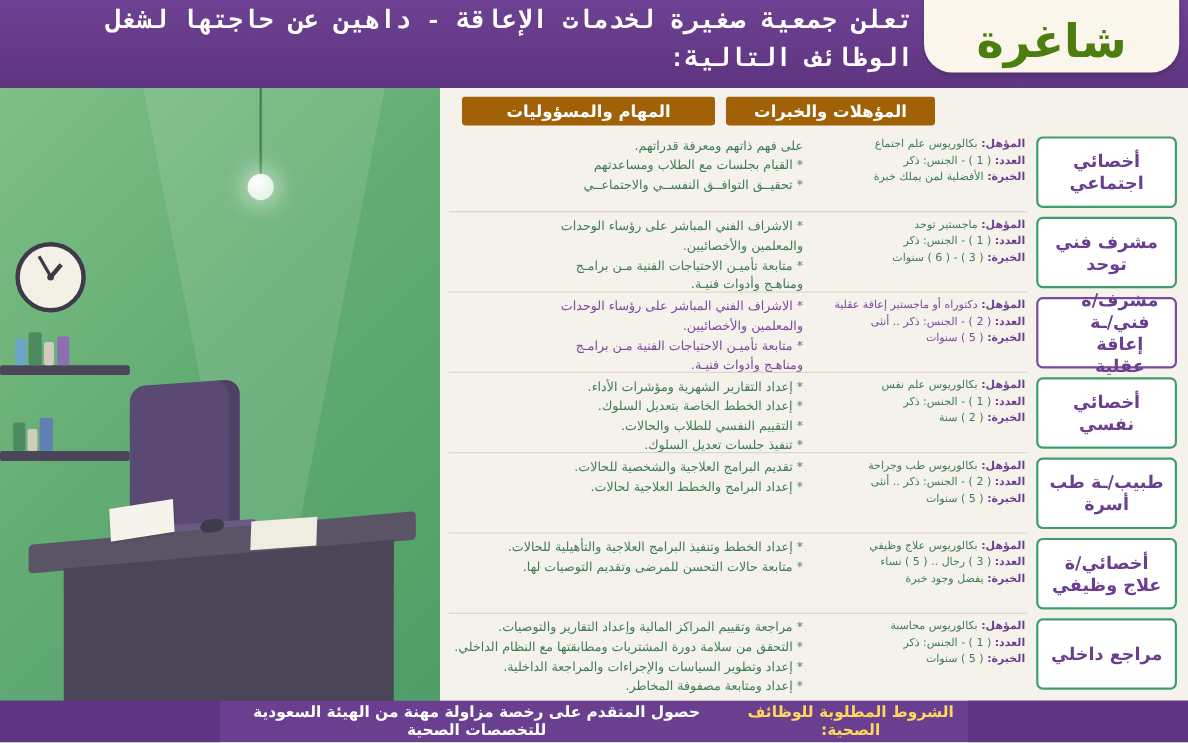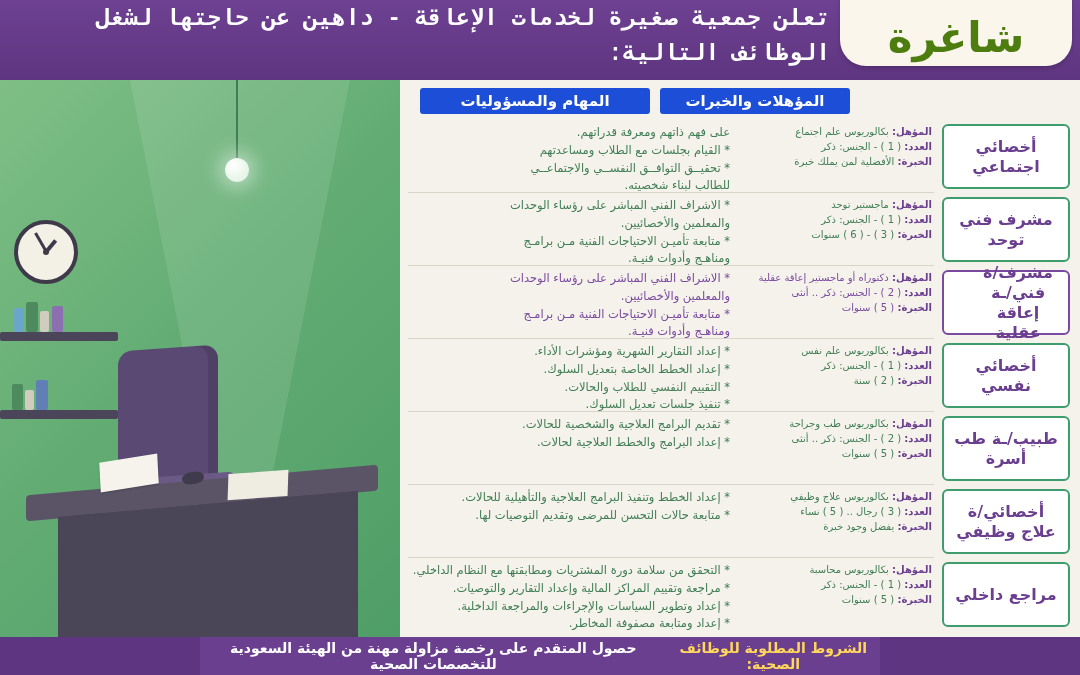--- a/index.html
+++ b/index.html
@@ -138,21 +138,21 @@
   .table-area {
     position: absolute; top: 80px; right: 0; left: 400px; height: 560px;
     background: #f4f2ea;
     padding: 6px 8px 0 6px;
   }
   .col-heads {
     position: absolute; top: 8px; right: 10px; left: 10px; height: 28px;
   }
   .head-pill {
     position: absolute; top: 0; height: 26px;
-    background: #1d4ed8; color: #fff;
+    background: #a16207; color: #fff;
     font-size: 15px; font-weight: bold;
     display: flex; align-items: center; justify-content: center;
     border-radius: 3px;
   }
   .head-qual { right: 220px; width: 190px; }
   .head-tasks { right: 420px; width: 230px; }
 
   .rows { position: absolute; top: 40px; right: 6px; left: 6px; bottom: 4px; }
   .row {
     position: relative;
@@ -264,21 +264,20 @@
           <div class="job-cell">أخصائي اجتماعي</div>
           <div class="qual-cell">
             <div class="line"><span class="k">المؤهل:</span><span> بكالوريوس علم اجتماع</span></div>
             <div class="line"><span class="k">العدد:</span><span> ( 1 ) - الجنس: ذكر</span></div>
             <div class="line"><span class="k">الخبرة:</span><span> الأفضلية لمن يملك خبرة</span></div>
           </div>
           <div class="tasks-cell">
             <div class="line">على فهم ذاتهم ومعرفة قدراتهم.</div>
             <div class="line">* القيام بجلسات مع الطلاب ومساعدتهم</div>
             <div class="line">* تحقيــق التوافــق النفســي والاجتماعــي</div>
-            <div class="line">للطالب لبناء شخصيته.</div>
           </div>
           <div class="divider"></div>
         </div>
         <div class="row" style="height: 73px;">
           <div class="job-cell">مشرف فني توحد</div>
           <div class="qual-cell">
             <div class="line"><span class="k">المؤهل:</span><span> ماجستير توحد</span></div>
             <div class="line"><span class="k">العدد:</span><span> ( 1 ) - الجنس: ذكر</span></div>
             <div class="line"><span class="k">الخبرة:</span><span> ( 3 ) - ( 6 ) سنوات</span></div>
           </div>
@@ -347,22 +346,22 @@
           <div class="divider"></div>
         </div>
         <div class="row" style="height: 73px;">
           <div class="job-cell">مراجع داخلي</div>
           <div class="qual-cell">
             <div class="line"><span class="k">المؤهل:</span><span> بكالوريوس محاسبة</span></div>
             <div class="line"><span class="k">العدد:</span><span> ( 1 ) - الجنس: ذكر</span></div>
             <div class="line"><span class="k">الخبرة:</span><span> ( 5 ) سنوات</span></div>
           </div>
           <div class="tasks-cell">
+            <div class="line">* مراجعة وتقييم المراكز المالية وإعداد التقارير والتوصيات.</div>
             <div class="line">* التحقق من سلامة دورة المشتريات ومطابقتها مع النظام الداخلي.</div>
-            <div class="line">* مراجعة وتقييم المراكز المالية وإعداد التقارير والتوصيات.</div>
             <div class="line">* إعداد وتطوير السياسات والإجراءات والمراجعة الداخلية.</div>
             <div class="line">* إعداد ومتابعة مصفوفة المخاطر.</div>
           </div>
         </div>
       </div>
   </div>
 
   <div class="footer">
     <div class="footer-strip-l"></div>
     <div class="footer-strip-r"></div>

